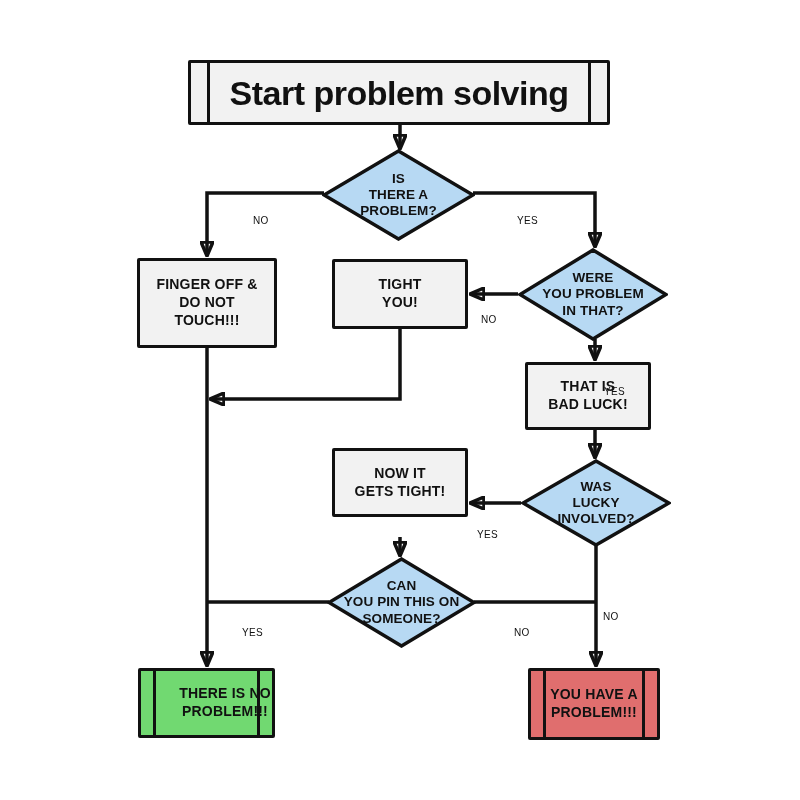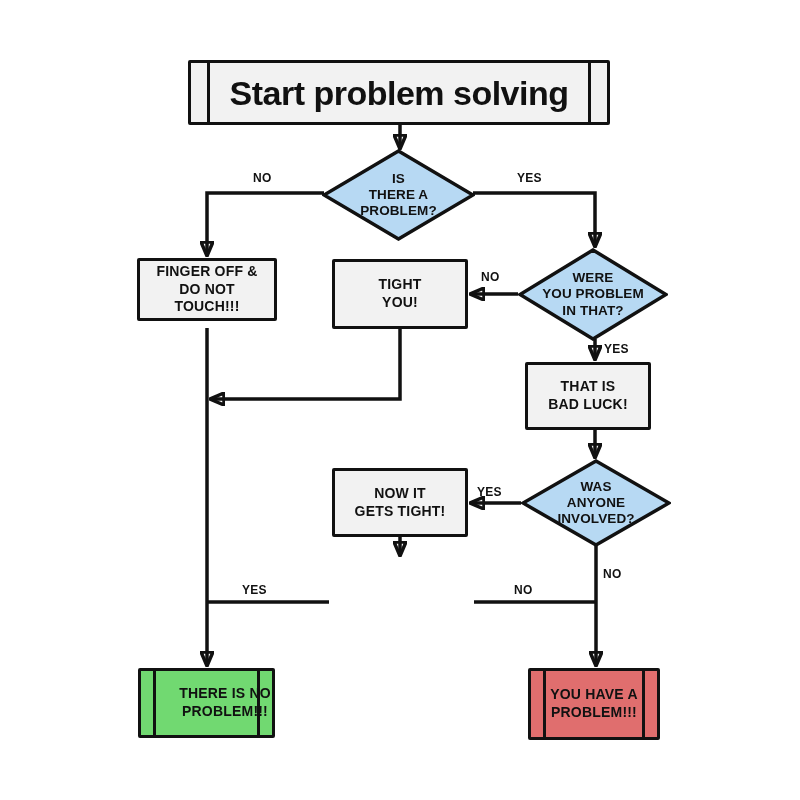--- a/index.html
+++ b/index.html
@@ -16,21 +16,21 @@
   .title-box .lbl{font-size:34px;line-height:1;letter-spacing:-.5px;}
   .green-box{background:var(--green_fill,#71d971);padding-left:37px;}
   .red-box{background:var(--red_fill,#e06e6e);}
   .dbar{position:absolute;top:0;bottom:0;width:3px;background:var(--line,#111);}
   .diamond{position:absolute;}
   .diamond svg{display:block;}
   .diamond polygon{stroke:var(--line,#111);stroke-width:3.5;stroke-linejoin:miter;}
   .diamond .lbl{position:absolute;left:0;top:0;right:0;bottom:0;display:flex;align-items:center;
        justify-content:center;text-align:center;font-weight:bold;font-size:13.5px;
        line-height:1.2;white-space:pre-line;letter-spacing:.1px;}
-  .edge-label{position:absolute;font-weight:bold;font-size:12px;letter-spacing:.3px;}
+  .edge-label{position:absolute;font-weight:normal;font-size:10px;letter-spacing:.3px;margin-top:44px;}
 </style>
 </head>
 <body>
 
 <div class="canvas">
 
   <svg class="edges" viewBox="0 0 800 800">
     <defs>
       <marker id="arrow" markerUnits="userSpaceOnUse" markerWidth="16" markerHeight="14" viewBox="0 0 16 14" refX="12" refY="7" orient="auto">
         <path class="arrowhead" d="M1,1 L15,7 L1,13 Z"></path>
@@ -59,21 +59,21 @@
 
   <div class="diamond" style="left:322px;top:149px;width:153px;height:92px;">
     <svg width="153" height="92" viewBox="0 0 153 92">
       <polygon points="76.5,2 151,46 76.5,90 2,46" fill="#b7d9f3"></polygon>
     </svg>
     <span class="lbl">IS
 THERE A
 PROBLEM?</span>
   </div>
 
-  <div class="box" style="left:137px;top:258px;width:140px;height:63px;">
+  <div class="box" style="left:137px;top:258px;width:140px;height:90px;">
     <span class="lbl">FINGER OFF &amp;
 DO NOT
 TOUCH!!!</span>
   </div>
 
   <div class="box" style="left:332px;top:259px;width:136px;height:70px;">
     <span class="lbl">TIGHT
 YOU!</span>
   </div>
 
@@ -89,29 +89,37 @@
   <div class="box" style="left:525px;top:362px;width:126px;height:68px;">
     <span class="lbl">THAT IS
 BAD LUCK!</span>
   </div>
 
   <div class="diamond" style="left:521px;top:459px;width:150px;height:88px;">
     <svg width="150" height="88" viewBox="0 0 150 88">
       <polygon points="75,2 148,44 75,86 2,44" fill="#b7d9f3"></polygon>
     </svg>
     <span class="lbl">WAS
-ANYONE
+LUCKY
 INVOLVED?</span>
   </div>
 
-  <div class="box" style="left:332px;top:468px;width:136px;height:69px;">
+  <div class="box" style="left:332px;top:448px;width:136px;height:69px;">
     <span class="lbl">NOW IT
 GETS TIGHT!</span>
   </div>
 
+  <div class="diamond" style="left:327px;top:557px;width:149px;height:91px;">
+    <svg width="149" height="91" viewBox="0 0 149 91">
+      <polygon points="74.5,2 147,45.5 74.5,89 2,45.5" fill="#b7d9f3"></polygon>
+    </svg>
+    <span class="lbl">CAN
+YOU PIN THIS ON
+SOMEONE?</span>
+  </div>
 
   <div class="box green-box" style="left:138px;top:668px;width:137px;height:70px;">
     <span class="dbar" style="left:12px;"></span>
     <span class="dbar" style="right:12px;"></span>
     <span class="lbl">THERE IS NO
 PROBLEM!!!</span>
   </div>
 
   <div class="box red-box" style="left:528px;top:668px;width:132px;height:72px;justify-content:center;">
     <span class="dbar" style="left:12px;"></span>

